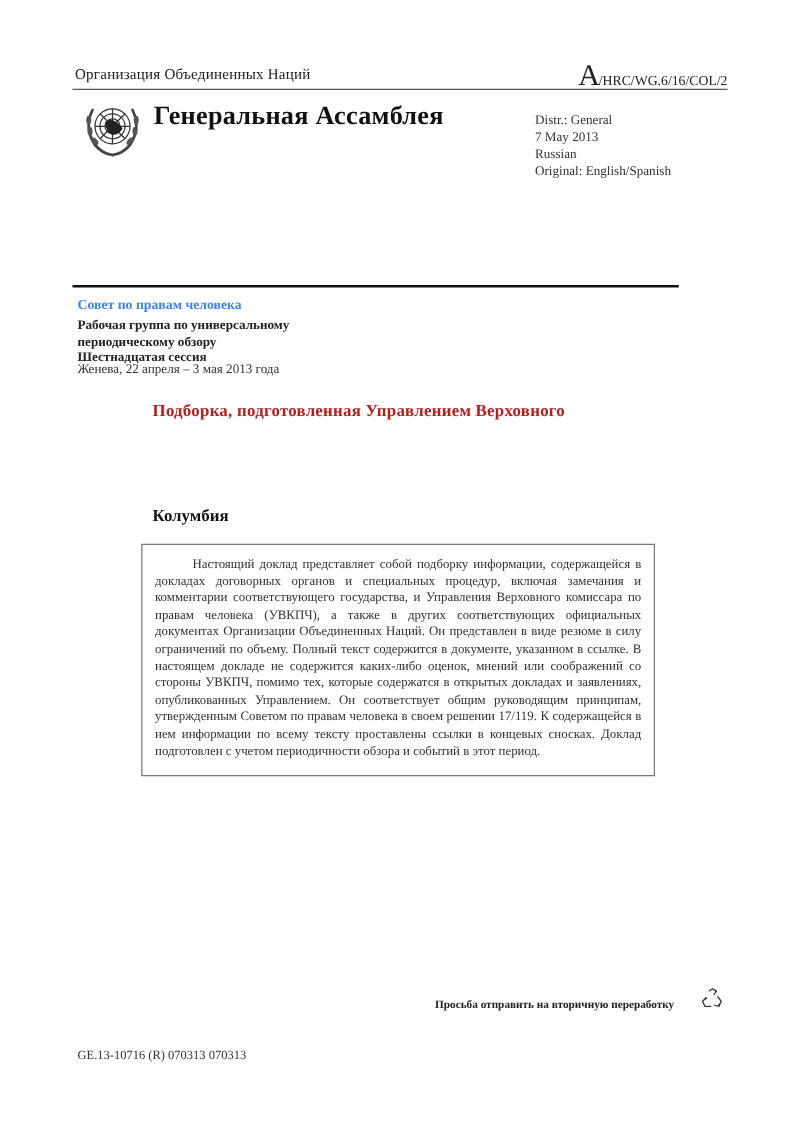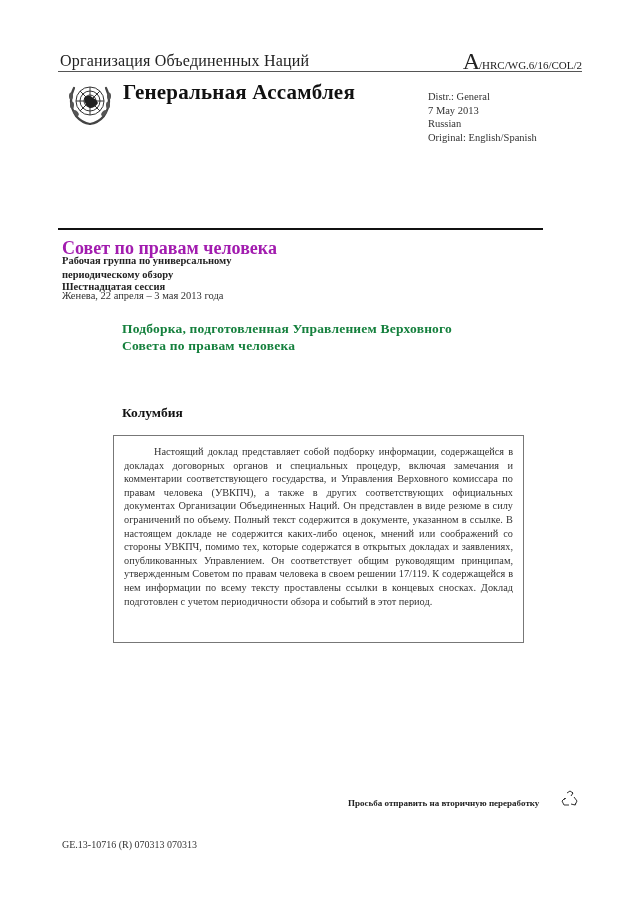--- a/index.html
+++ b/index.html
@@ -1,36 +1,36 @@
 <!DOCTYPE html>
 <html><head>
   <meta charset="utf-8">
   <style>
     html, body { margin: 0; padding: 0; background: #ffffff; }
     body {
       width: 640px; height: 905px; position: relative; overflow: hidden;
       font-family: "Liberation Serif", "DejaVu Serif", serif; color: #1a1a1a;
     }
     .abs { position: absolute; }
-    .org-name { left: 60px; top: 52px; font-size: 16px; letter-spacing: 0.2px; color: #222; }
+    .org-name { left: 60px; top: 52px; font-size: 12px; letter-spacing: 0.2px; color: #222; }
     .symbol { right: 58px; top: 48px; font-size: 11px; color: #222; white-space: nowrap; }
     .symbol .big { font-size: 24px; letter-spacing: -1px; }
     .top-rule { left: 58px; top: 71px; width: 524px; height: 0; border-top: 1.3px solid #555; }
     .emblem { left: 64px; top: 78px; width: 52px; height: 50px; }
     .assembly { left: 123px; top: 80px; font-size: 21px; font-weight: bold; color: #111; letter-spacing: 0.2px; }
     .distr { left: 428px; top: 90px; font-size: 10.5px; line-height: 13.5px; color: #333; }
     .thick-rule { left: 58px; top: 228px; width: 485px; height: 0; border-top: 2.5px solid #111; }
-    .council { left: 62px; top: 238px; font-size: 18px; font-weight: bold; color: #a21caf; }
+    .council { left: 62px; top: 238px; font-size: 11px; font-weight: bold; color: #3b82f6; }
     .wg { left: 62px; top: 254px; font-size: 10.5px; font-weight: bold; line-height: 13.5px; color: #222; }
     .session { left: 62px; top: 281px; font-size: 10.5px; font-weight: bold; color: #222; }
     .place { left: 62px; top: 290px; font-size: 10.5px; color: #333; }
-    .doc-title { left: 122px; top: 321px; font-size: 13.5px; font-weight: bold; line-height: 16.5px; color: #15803d; letter-spacing: 0.2px; }
+    .doc-title { left: 122px; top: 321px; font-size: 13.5px; font-weight: bold; line-height: 16.5px; color: #b91c1c; letter-spacing: 0.2px; }
     .country { left: 122px; top: 405px; font-size: 13.5px; font-weight: bold; color: #111; text-align: center; }
     .summary-box {
-      left: 113px; top: 435px; width: 411px; height: 208px;
+      left: 113px; top: 435px; width: 411px; height: 186px;
       border: 1.3px solid #777; box-sizing: border-box;
       padding: 9px 10px 0 10px;
     }
     .summary-box p {
       margin: 0; font-size: 10.3px; line-height: 13.6px; text-align: justify;
       text-indent: 30px; color: #333;
     }
     .job-no { left: 62px; top: 839px; font-size: 10px; color: #333; }
     .recycle { left: 348px; top: 798px; font-size: 9px; font-weight: bold; color: #222; }
     .recycle-icon { left: 560px; top: 790px; width: 20px; height: 18px; }
@@ -87,21 +87,20 @@
 <div class="abs council">Совет по правам человека</div>
 <div class="abs wg">
   <div>Рабочая группа по универсальному</div>
   <div>периодическому обзору</div>
 </div>
 <div class="abs session">Шестнадцатая сессия</div>
 <div class="abs place" style="top:290px;">Женева, 22 апреля – 3 мая 2013 года</div>
 
 <div class="abs doc-title">
   <div>Подборка, подготовленная Управлением Верховного</div>
-  <div>Совета по правам человека</div>
 </div>
 
 <div class="abs country">Колумбия</div>
 
 <div class="abs summary-box">
   <p>Настоящий доклад представляет собой подборку информации, содержащейся в докладах договорных органов и специальных процедур, включая замечания и комментарии соответствующего государства, и Управления Верховного комиссара по правам человека (УВКПЧ), а также в других соответствующих официальных документах Организации Объединенных Наций. Он представлен в виде резюме в силу ограничений по объему. Полный текст содержится в документе, указанном в ссылке. В настоящем докладе не содержится каких-либо оценок, мнений или соображений со стороны УВКПЧ, помимо тех, которые содержатся в открытых докладах и заявлениях, опубликованных Управлением. Он соответствует общим руководящим принципам, утвержденным Советом по правам человека в своем решении 17/119. К содержащейся в нем информации по всему тексту проставлены ссылки в концевых сносках. Доклад подготовлен с учетом периодичности обзора и событий в этот период.</p>
 </div>
 
 <div class="abs job-no">GE.13-10716  (R)  070313  070313</div>
 <div class="abs recycle">Просьба отправить на вторичную переработку</div>

